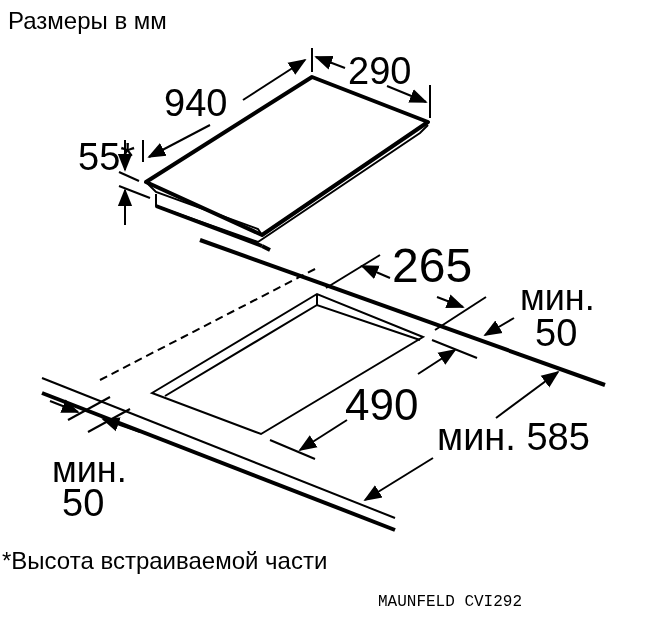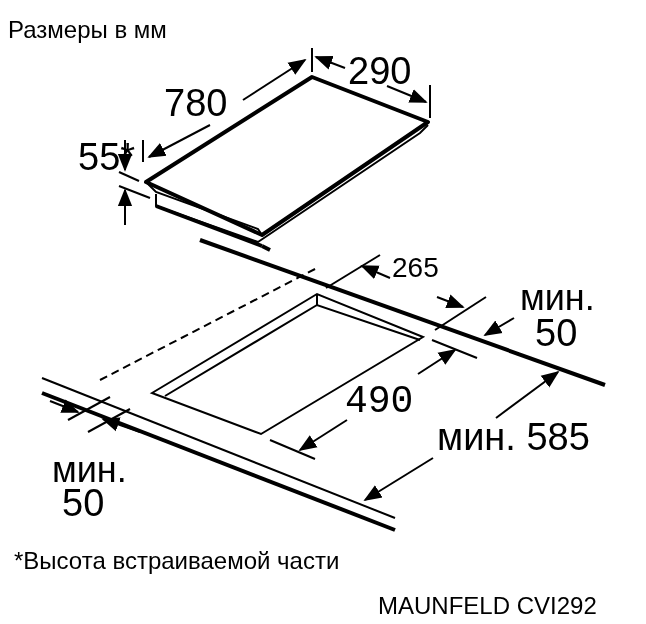--- a/index.html
+++ b/index.html
@@ -82,28 +82,28 @@
   </g>
 
   <g stroke="#000" stroke-width="2" fill="none">
     <line x1="68" y1="420" x2="110" y2="397"></line>
     <line x1="88" y1="432" x2="130" y2="409"></line>
     <line x1="50" y1="401" x2="78" y2="412" marker-end="url(#arr)"></line>
     <line x1="140" y1="432" x2="103" y2="419" marker-end="url(#arr)"></line>
   </g>
 </svg>
 
-<div class="lbl" style="left:8px;top:9px;font-size:24px;margin-top:9px;">Размеры в мм</div>
+<div class="lbl" style="left:8px;top:9px;font-size:24px;">Размеры в мм</div>
 
 <div class="lbl" style="left:348px;top:52px;font-size:38px;">290</div>
-<div class="lbl" style="left:164px;top:84px;font-size:38px;">780</div>
+<div class="lbl" style="left:164px;top:84px;font-size:38px;">940</div>
 <div class="lbl" style="left:54px;top:138px;font-size:38px;margin-left:24px;">55*</div>
 
-<div class="lbl" style="left:392px;top:254px;font-size:28px;">265</div>
+<div class="lbl" style="left:392px;top:242px;font-size:48px;">265</div>
 <div class="lbl" style="left:520px;top:280px;font-size:36px;">мин.</div>
 <div class="lbl" style="left:535px;top:314px;font-size:38px;">50</div>
-<div class="lbl" style="left:345px;top:383px;font-size:38px;font-family:Liberation Mono, monospace;">490</div>
+<div class="lbl" style="left:345px;top:383px;font-size:44px;">490</div>
 <div class="lbl" style="left:413px;top:418px;font-size:38px;margin-left:24px;">мин. 585</div>
 <div class="lbl" style="left:52px;top:452px;font-size:36px;">мин.</div>
 <div class="lbl" style="left:62px;top:484px;font-size:38px;">50</div>
 
-<div class="lbl" style="left:14px;top:549px;font-size:24px;">*Высота встраиваемой части</div>
-<div class="lbl" style="left:378px;top:594px;font-size:24px;">MAUNFELD CVI292</div>
+<div class="lbl" style="left:2px;top:549px;font-size:24px;">*Высота встраиваемой части</div>
+<div class="lbl" style="left:378px;top:594px;font-size:16px;font-family:Liberation Mono, monospace;">MAUNFELD CVI292</div>
 
 </body></html>

